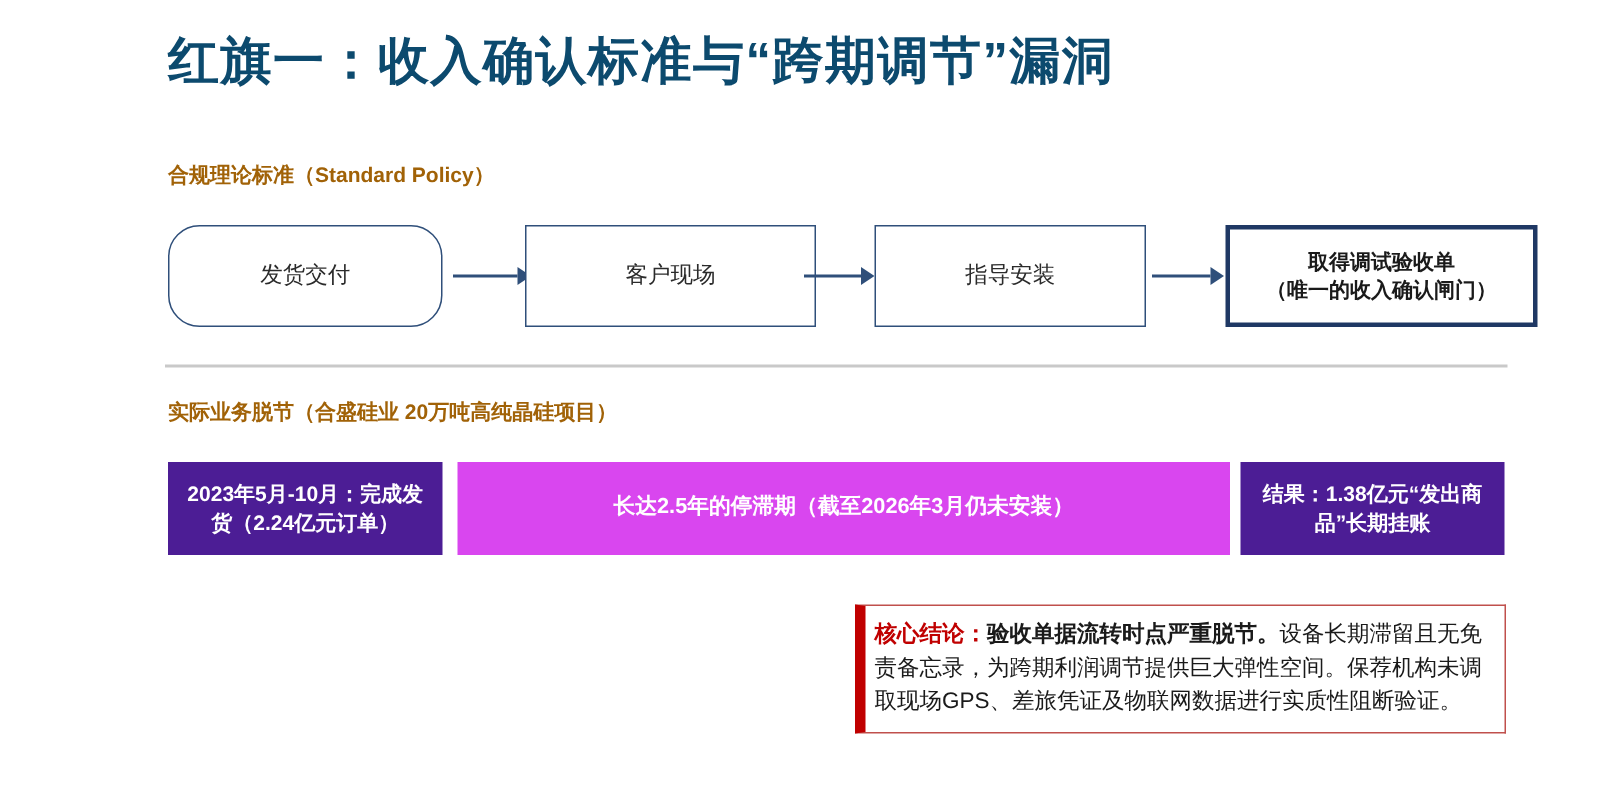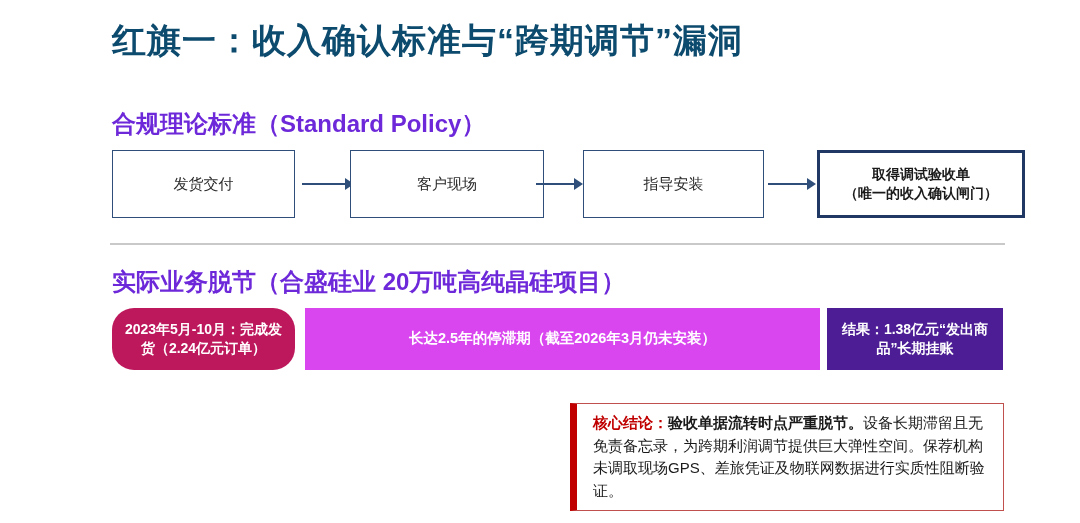--- a/index.html
+++ b/index.html
@@ -24,23 +24,23 @@
     font-weight: bold;
     color: #0c4a6e;
     letter-spacing: 1px;
     white-space: nowrap;
   }
 
   
   .section-heading {
     position: absolute;
     left: 112px;
-    font-size: 24px;
-    font-weight: bold;
-    color: #6d28d9;
+    font-size: 14px;
+    font-weight: bold;
+    color: #a16207;
     white-space: nowrap;
   }
   #heading-standard { top: 108px; }
   #heading-actual   { top: 266px; }
 
   
   .divider {
     position: absolute;
     left: 110px;
     top: 243px;
@@ -116,24 +116,23 @@
     box-sizing: border-box;
     display: flex;
     align-items: center;
     justify-content: center;
     text-align: center;
     color: #ffffff;
     line-height: 1.35;
     padding: 0 6px;
   }
   .bar.navy {
-    background: #be185d;
-    font-size: 14px;
-    font-weight: bold;
-    border-radius: 22px;
+    background: #4c1d95;
+    font-size: 14px;
+    font-weight: bold;
   }
   .bar.red-mid {
     background: #d946ef;
     font-size: 14.5px;
     font-weight: bold;
   }
   .bar.red-end {
     background: #4c1d95;
     font-size: 14px;
     font-weight: bold;
@@ -142,21 +141,21 @@
   
   .conclusion {
     position: absolute;
     left: 570px;
     top: 403px;
     width: 434px;
     box-sizing: border-box;
     border: 1.5px solid #C0504D;
     border-left: 7px solid #C00000;
     background: #ffffff;
-    padding: 8px 10px 8px 16px;
+    padding: 8px 10px 8px 6px;
     font-size: 15px;
     line-height: 1.5;
     color: #1a1a1a;
   }
   .conclusion .label {
     color: #C00000;
     font-weight: bold;
   }
   .conclusion .strong {
     font-weight: bold;
@@ -165,21 +164,21 @@
 </style>
 </head>
 <body>
 
 <div class="slide-title">红旗一：收入确认标准与“跨期调节”漏洞</div>
 
 <div class="section-heading" id="heading-standard">合规理论标准（Standard Policy）</div>
 
 <div class="flow-row">
 
-  <div class="flow-box" style="left:0px; width:183px;">
+  <div class="flow-box" style="left:0px; width:183px;border-radius:21px;">
     <span>发货交付</span>
   </div>
 
   <div class="flow-arrow" style="left:190px; width:52px;">
     <span class="shaft"></span>
     <span class="head"></span>
   </div>
 
   <div class="flow-box" style="left:238px; width:194px;">
     <span>客户现场</span>

